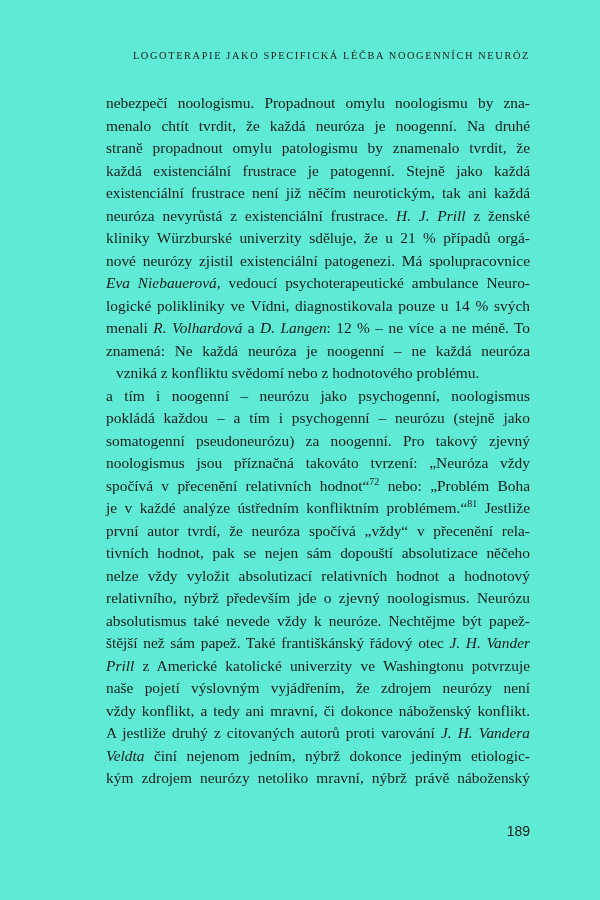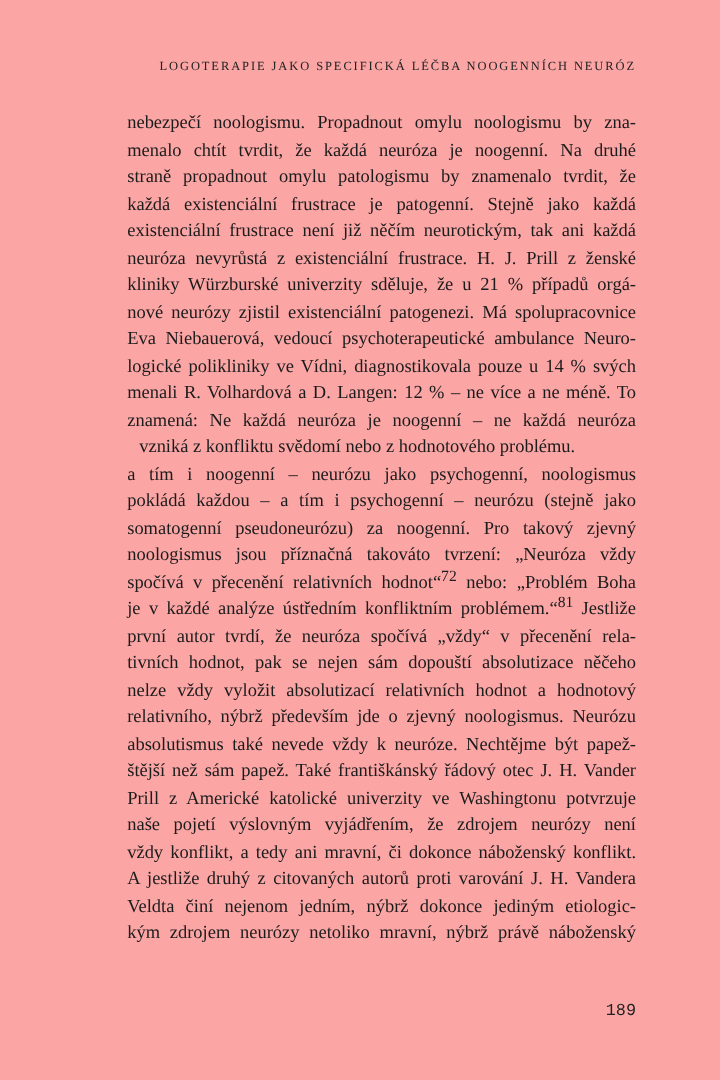--- a/index.html
+++ b/index.html
@@ -1,37 +1,37 @@
 <!DOCTYPE html>
 <html><head>
 <meta charset="utf-8">
 <style>
   html, body { margin: 0; padding: 0; background: #ffffff; }
   body { width: 600px; height: 900px; position: relative; overflow: hidden; }
-  .page { position: absolute; left: 0; top: 0; width: 600px; height: 900px; background: #fca5a5; }
+  .page { position: absolute; left: 0; top: 0; width: 600px; height: 900px; background: #5eead4; }
   .running-head {
     position: absolute; left: 106px; width: 424px; top: 50px;
     text-align: right;
     font-family: "Liberation Serif", "DejaVu Serif", serif;
     font-size: 10.4px; letter-spacing: 1.6px; color: #222;
     white-space: nowrap;
   }
   .body-text {
     position: absolute; left: 106px; top: 92px; width: 424px;
     font-family: "Liberation Serif", "DejaVu Serif", serif;
     font-size: 15.4px; line-height: 22.5px; color: #1c1c1c;
   }
   .line { display: block; white-space: nowrap; text-align: justify; text-align-last: justify; height: 22.5px; overflow: visible; }
   .line.last { text-align-last: left; margin-left: 10px; }
   .line.indent { padding-left: 24px; }
-  .it { }
-  sup { font-size: 13px; line-height: 0; vertical-align: super; }
+  .it { font-style: italic; }
+  sup { font-size: 10px; line-height: 0; vertical-align: super; }
   .folio {
     position: absolute; left: 106px; width: 424px; top: 823px; text-align: right;
-    font-family: Liberation Mono, monospace; font-size: 14px; color: #222; margin-top: 12px;
+    font-family: Liberation Sans, sans-serif; font-size: 14px; color: #222;
   }
 </style>
 </head>
 <body>
 
 <div class="page">
   <div class="running-head">LOGOTERAPIE JAKO SPECIFICKÁ LÉČBA NOOGENNÍCH NEURÓZ</div>
   <div class="body-text" id="body-text">
       <span class="line"><span>nebezpečí noologismu. Propadnout omylu noologismu by zna-</span></span>
       <span class="line"><span>menalo chtít tvrdit, že každá neuróza je noogenní. Na druhé</span></span>

